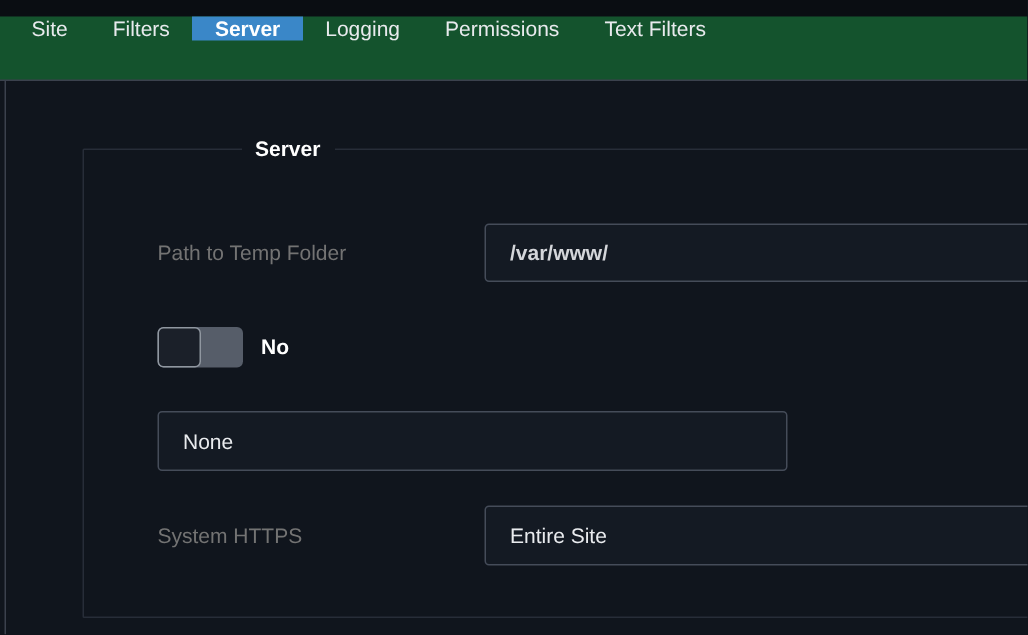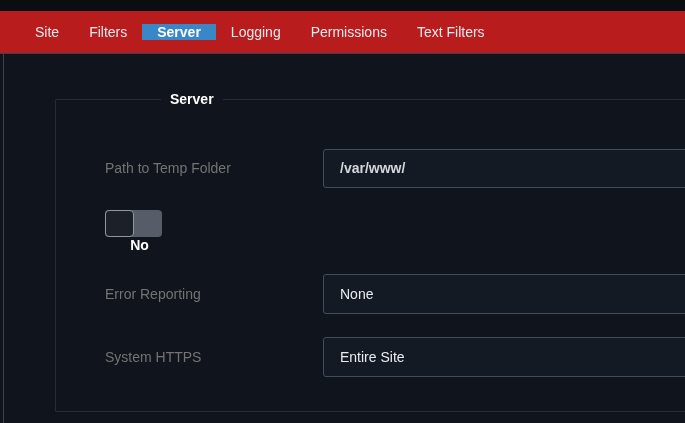--- a/index.html
+++ b/index.html
@@ -12,25 +12,25 @@
     font-family: "Liberation Sans", sans-serif;
   }
   .screen { width: 685px; height: 423px; position: relative; }
 
   
   .topstrip { height: 11px; background: #0a0d12; }
 
   
   .tabbar {
     height: 42px;
-    background: #b91c1c;
+    background: #14532d;
     border-bottom: 1px solid #3b414d;
     display: flex;
-    align-items: center;
-    padding-left: 20px;
+    align-items: flex-start;
+    padding-left: 6px;
   }
   .tab {
     padding: 0 15px;
     display: flex;
     align-items: center;
     font-size: 14px;
     color: #e8eaed;
     cursor: pointer;
     white-space: nowrap;
   }
@@ -103,21 +103,21 @@
     background: #141a23;
     border: 1px solid #454c59;
     border-radius: 3px;
     color: #e9ebee;
     font-size: 14px;
     line-height: 38px;
     padding-left: 16px;
     cursor: pointer;
   }
 
-  .toggle-wrap { display: flex; align-items: center; flex-direction: column; }
+  .toggle-wrap { display: flex; align-items: center; }
   .toggle {
     position: relative;
     width: 57px;
     height: 27px;
     background: #565d69;
     border-radius: 4px;
     cursor: pointer;
   }
   .toggle .knob {
     position: absolute;
@@ -164,21 +164,20 @@
       <div class="row">
         <div class="toggle-wrap">
           <div class="toggle">
             <div class="knob"></div>
           </div>
           <span class="toggle-state">No</span>
         </div>
       </div>
 
       <div class="row">
-        <label>Error Reporting</label>
         <div class="select-box">None</div>
       </div>
 
       <div class="row">
         <label>System HTTPS</label>
         <div class="select-box">Entire Site</div>
       </div>
 
     </fieldset>
   </main>

